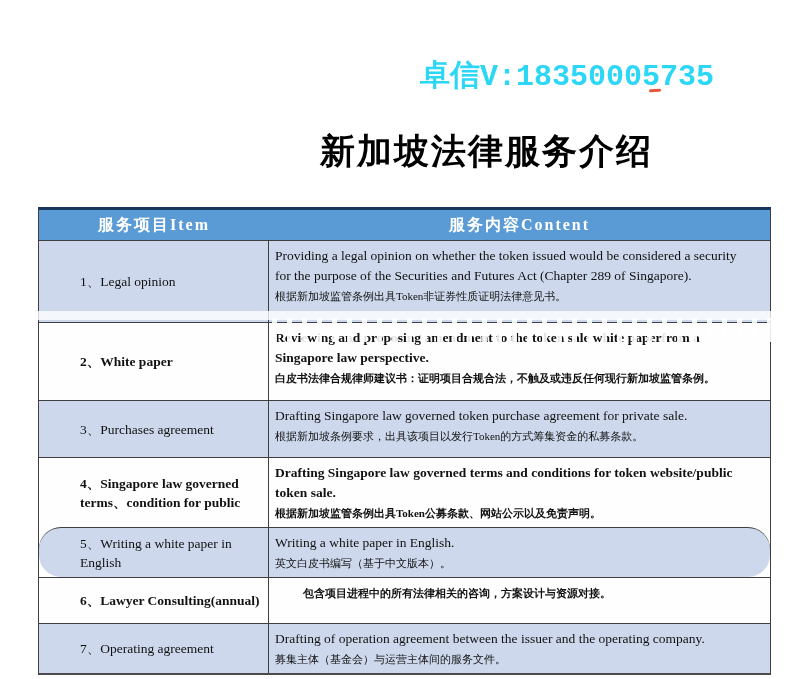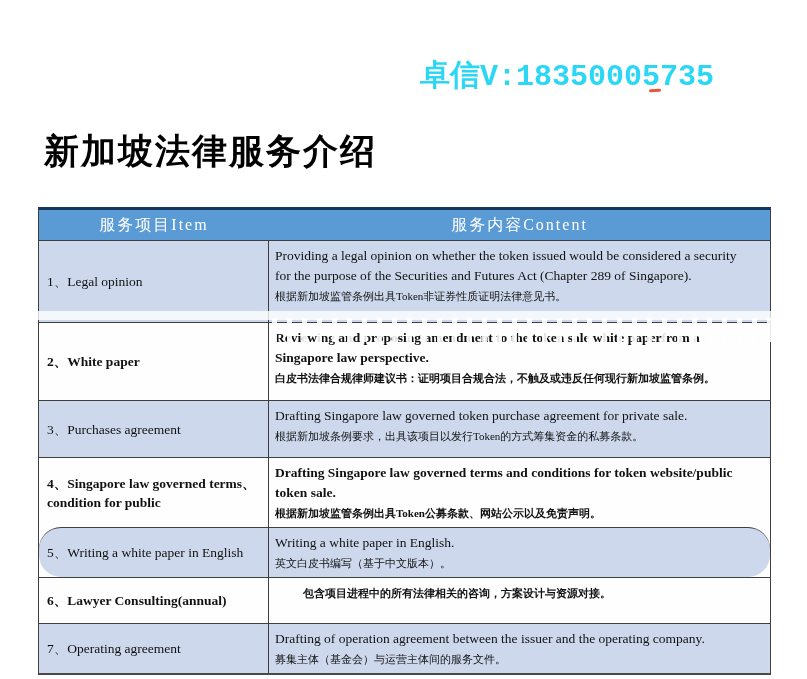--- a/index.html
+++ b/index.html
@@ -38,21 +38,21 @@
     width:12px;height:3px;
     background:#e03a1e;
     border-radius:2px;
     transform:rotate(-4deg);
     opacity:.85;
   }
   .page-title{
     position:absolute;
     left:0;top:128px;
     width:653px;
-    text-align:left;
+    text-align:right;
     font-family:"DejaVu Sans","Liberation Sans",sans-serif;
     font-size:35px;
     font-weight:900;
     color:#000;
     letter-spacing:2px;
     padding-left:44px;
   }
   .services-table{
     position:absolute;
     left:38px;top:207px;
@@ -68,33 +68,34 @@
   }
   .t-row + .t-row{border-top:1px solid var(--border-thin);}
   .t-row.stripe{background:var(--stripe-bg);}
   .t-row.plain{background:#fefefe;font-weight:bold;}
   .hdr{
     background:var(--header-bg);
     min-height:30px;
   }
   .hdr .cell{
     color:#ffffff;
-    font-weight:normal;
+    font-weight:bold;
     font-size:16px;
     letter-spacing:2px;
     display:flex;align-items:center;justify-content:center;
     padding:3px 4px;
   }
   .cell{min-width:0;}
   .cell-item{
     border-right:1px solid var(--border-thin);
     display:flex;align-items:center;
     padding:4px 4px 4px 8px;
     font-size:13.5px;
     line-height:19px;
+    margin-left:33px;
   }
   .cell-content{
     padding:5px 24px 4px 6px;
     font-size:13.5px;
     line-height:20px;
   }
   .cn{font-size:11px;}
   .r0{min-height:82px;}
   .r1{min-height:78px;}
   .r2{min-height:57px;}

